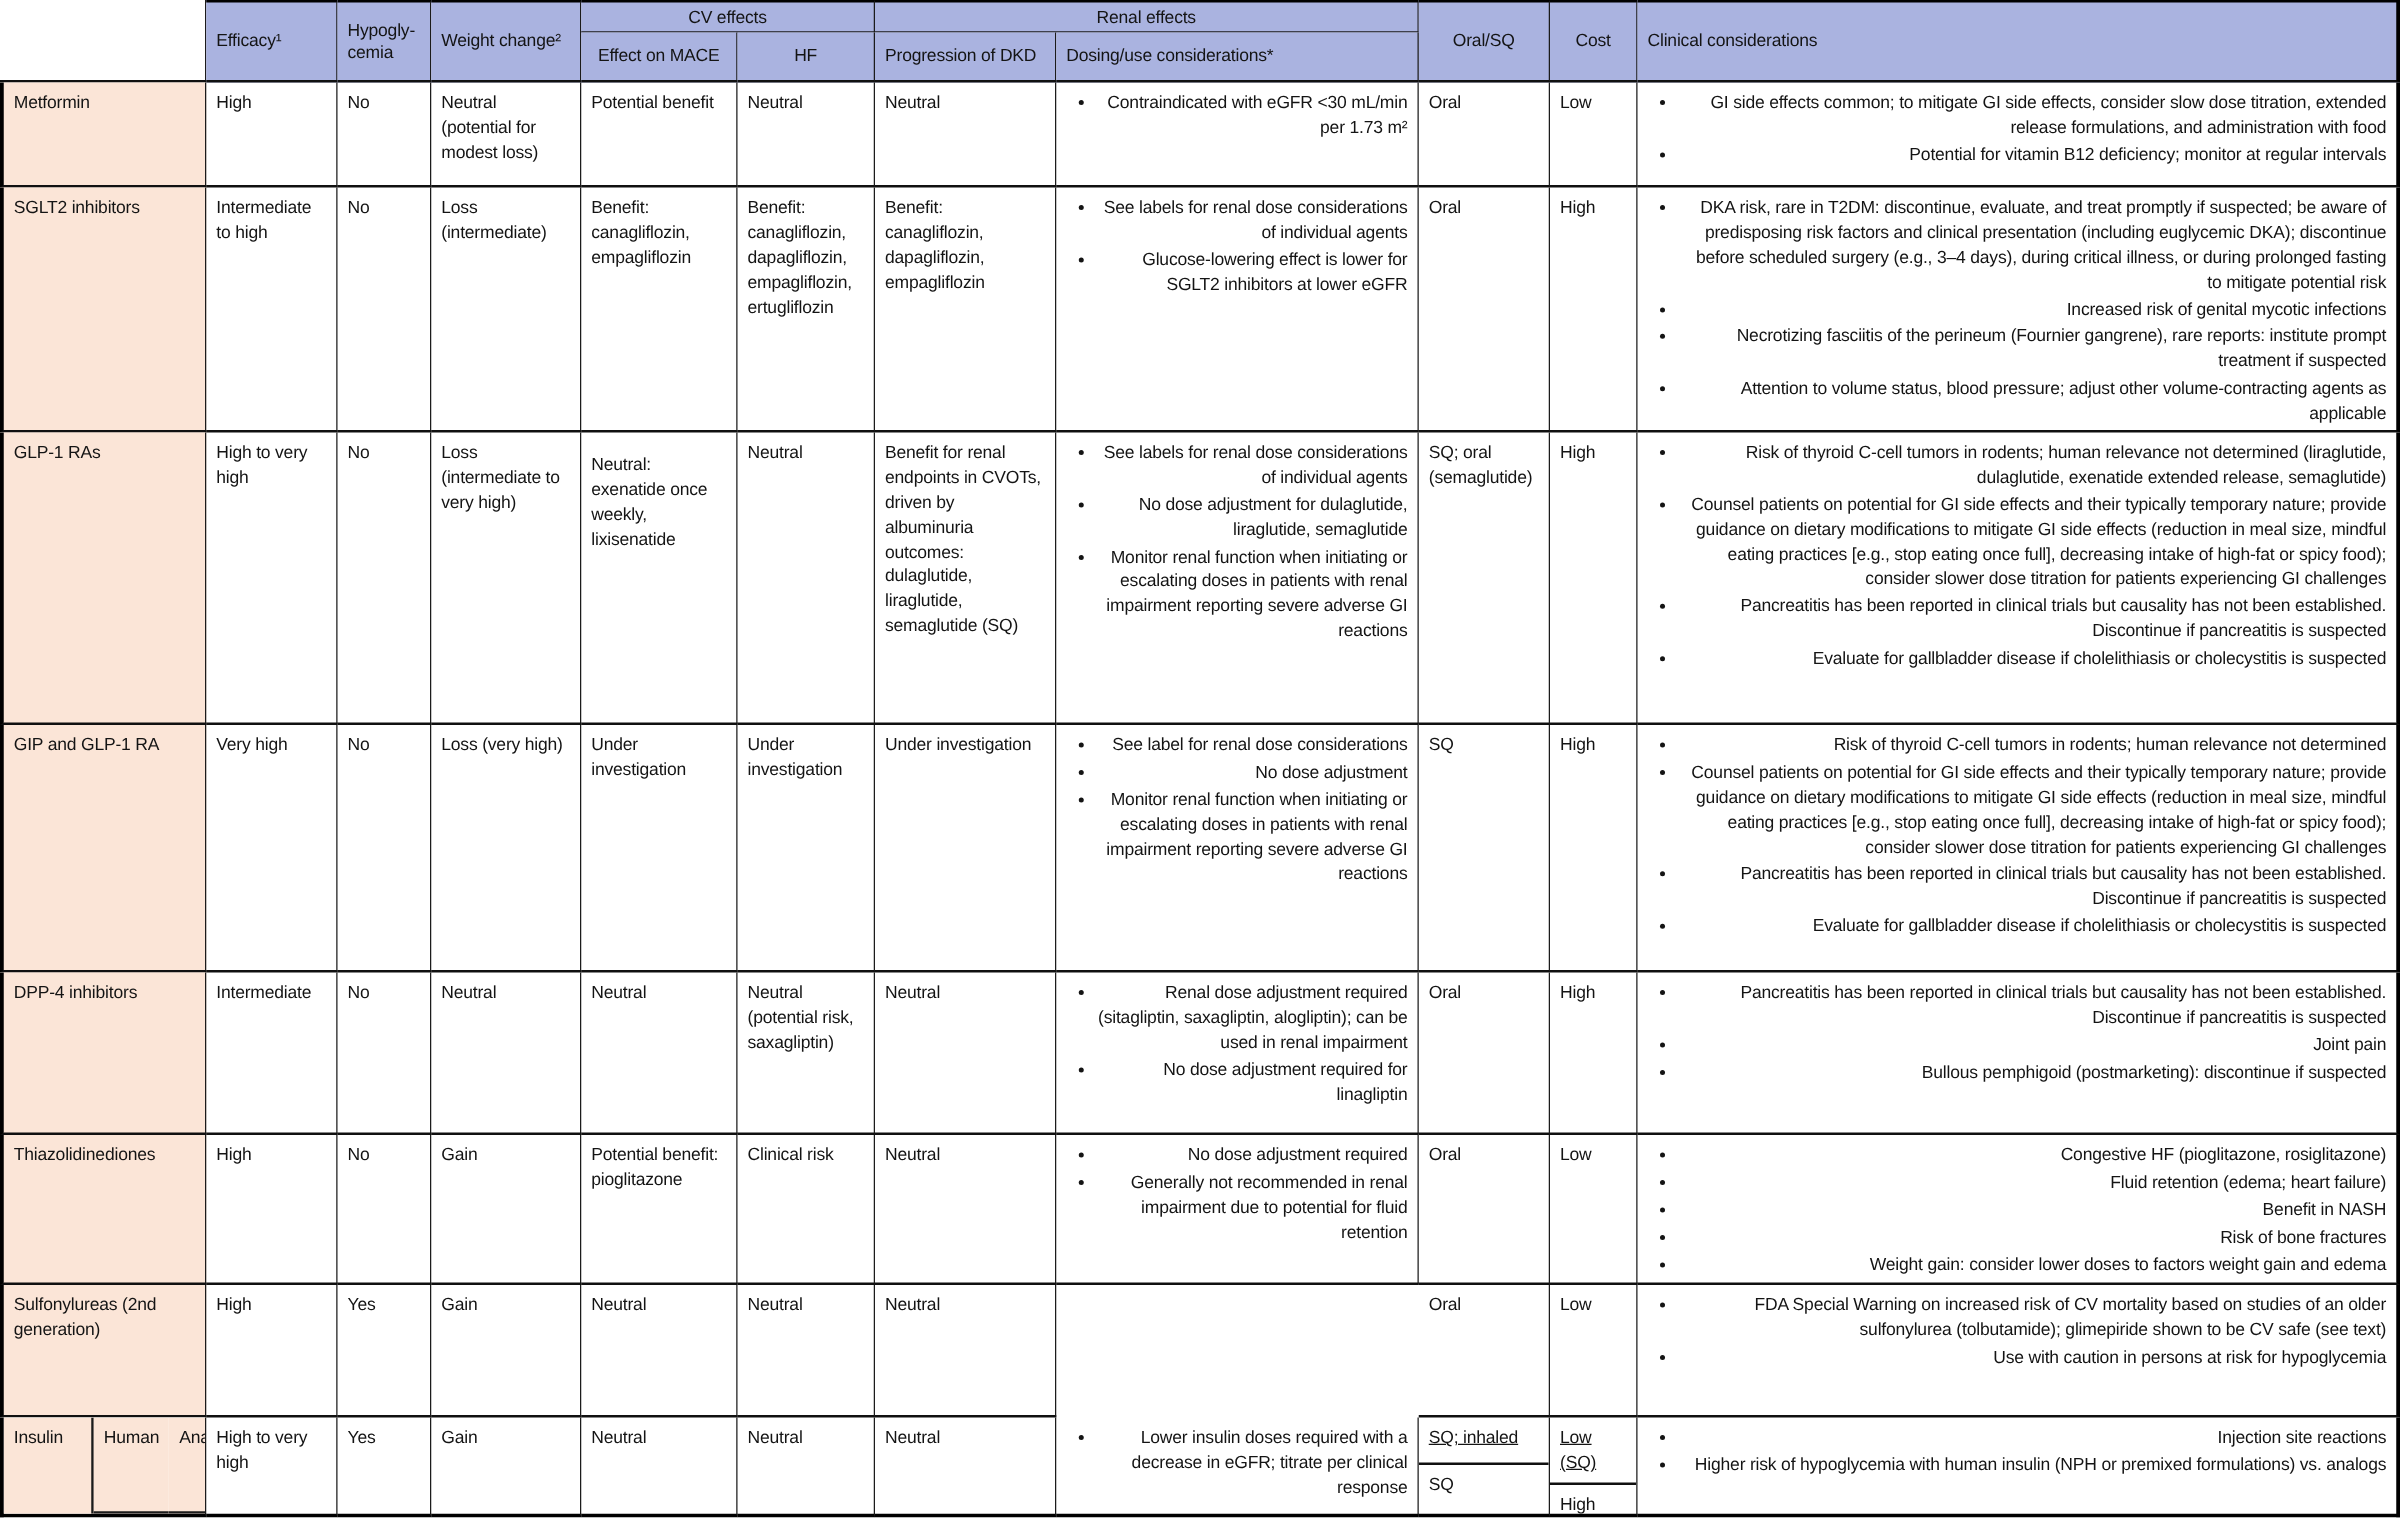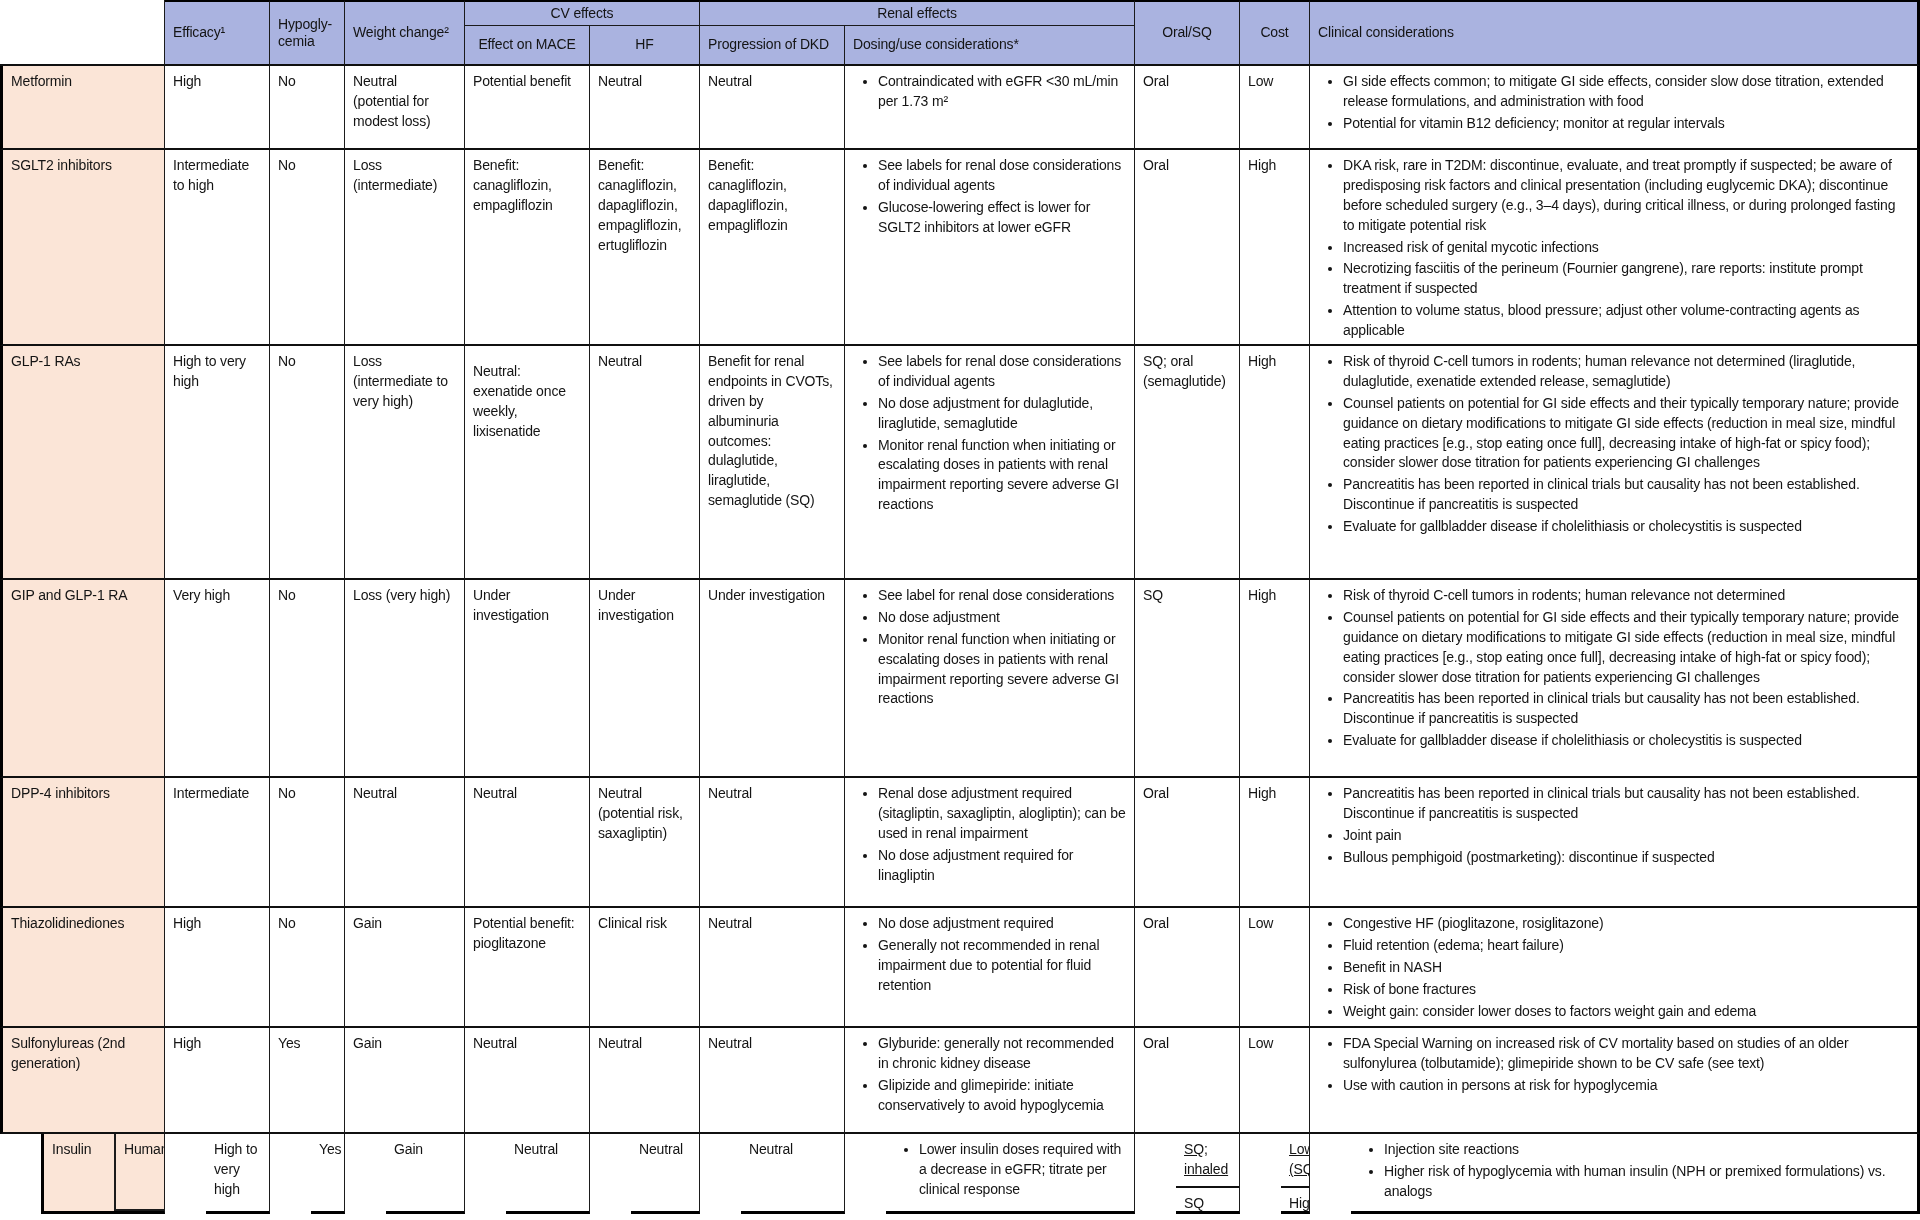--- a/index.html
+++ b/index.html
@@ -29,23 +29,23 @@
     display: flex;
     align-items: center;
     line-height: 1.25;
   }
   .h.grp { border-bottom: 1.8px solid #1b1b1b; }
   .tc { justify-content: center; text-align: center; }
   .corner { background:#fff; border-top:none; border-left:none; }
   .bt { border-top: 2.5px solid #000; }
   .bl { border-left: 3px solid #000; }
   .br { border-right: 3px solid #000; }
-  .bb { border-bottom: 3.5px solid #000; margin-left: 41px; }
+  .bb { border-bottom: 3.5px solid #000; }
   .lbl { background: #fbe5d7; }
-  ul.bul { margin: 0; padding-left: 25px; list-style: disc outside; }
+  ul.bul { margin: 0; padding-left: 25px; list-style: disc outside; text-align: right; }
   ul.bul li { margin-bottom: 2px; }
   
   .vsplit { display:flex; flex-direction:column; padding:0; }
   .vsplit .top { padding:6px 8px; border-bottom:1.5px solid #1b1b1b; }
   .vsplit .bot { padding:16px 8px; flex:1; }
   
   .vsplit2 { display:flex; flex-direction:column; padding:0; }
   .vsplit2 .top { padding:6px 8px; flex:0 0 38px; border-bottom:2.5px solid #101010;text-decoration:underline; }
   .vsplit2 .bot { padding:6px 8px; flex:1; }
   
@@ -226,26 +226,20 @@
       </ul>
     </div>
 
   <div class="c lbl bl r9 gc1">Sulfonylureas (2nd generation)</div>
   <div class="c r9 gc2">High</div>
   <div class="c r9 gc3">Yes</div>
   <div class="c r9 gc4">Gain</div>
   <div class="c r9 gc5">Neutral</div>
   <div class="c r9 gc6">Neutral</div>
   <div class="c r9 gc7">Neutral</div>
-  <div class="c r9 gc8">
-      <ul class="bul">
-        <li>Glyburide: generally not recommended in chronic kidney disease</li>
-        <li>Glipizide and glimepiride: initiate conservatively to avoid hypoglycemia</li>
-      </ul>
-    </div>
   <div class="c r9 gc9">Oral</div>
   <div class="c r9 gc10">Low</div>
   <div class="c br r9 gc11">
       <ul class="bul">
         <li>FDA Special Warning on increased risk of CV mortality based on studies of an older sulfonylurea (tolbutamide); glimepiride shown to be CV safe (see text)</li>
         <li>Use with caution in persons at risk for hypoglycemia</li>
       </ul>
     </div>
 
   <div class="c hsplit bl bb r10 gc1">

